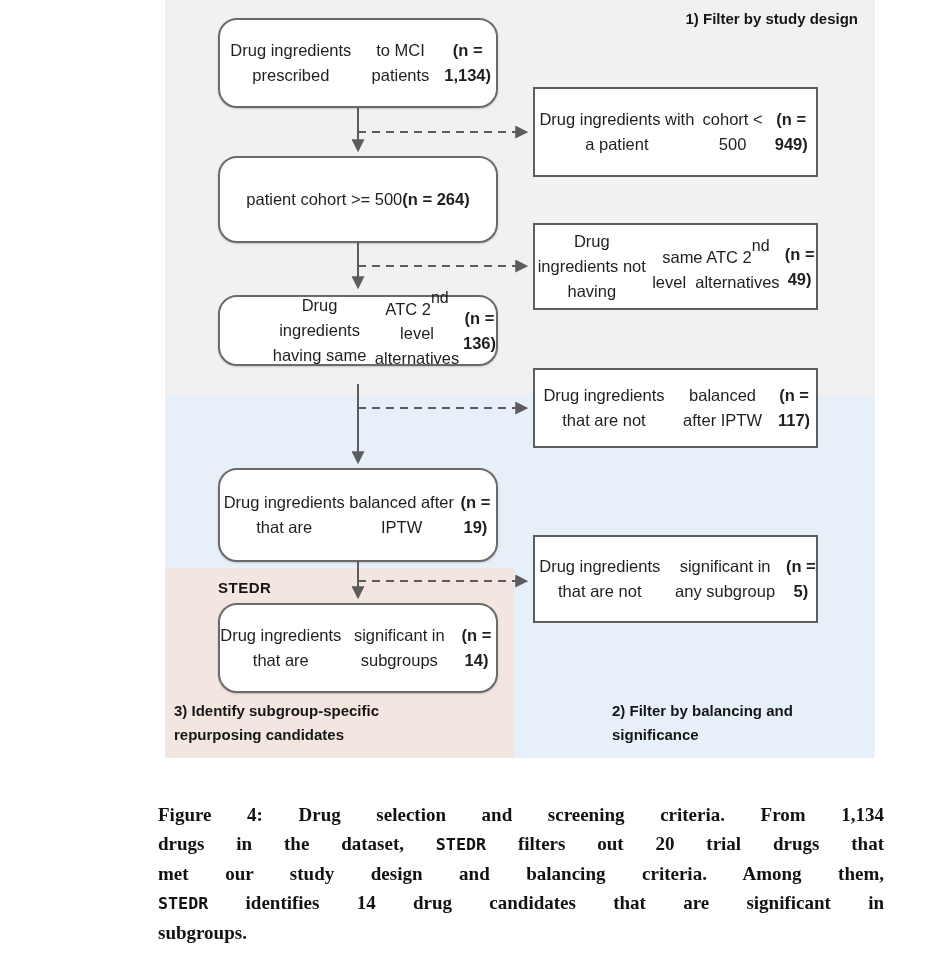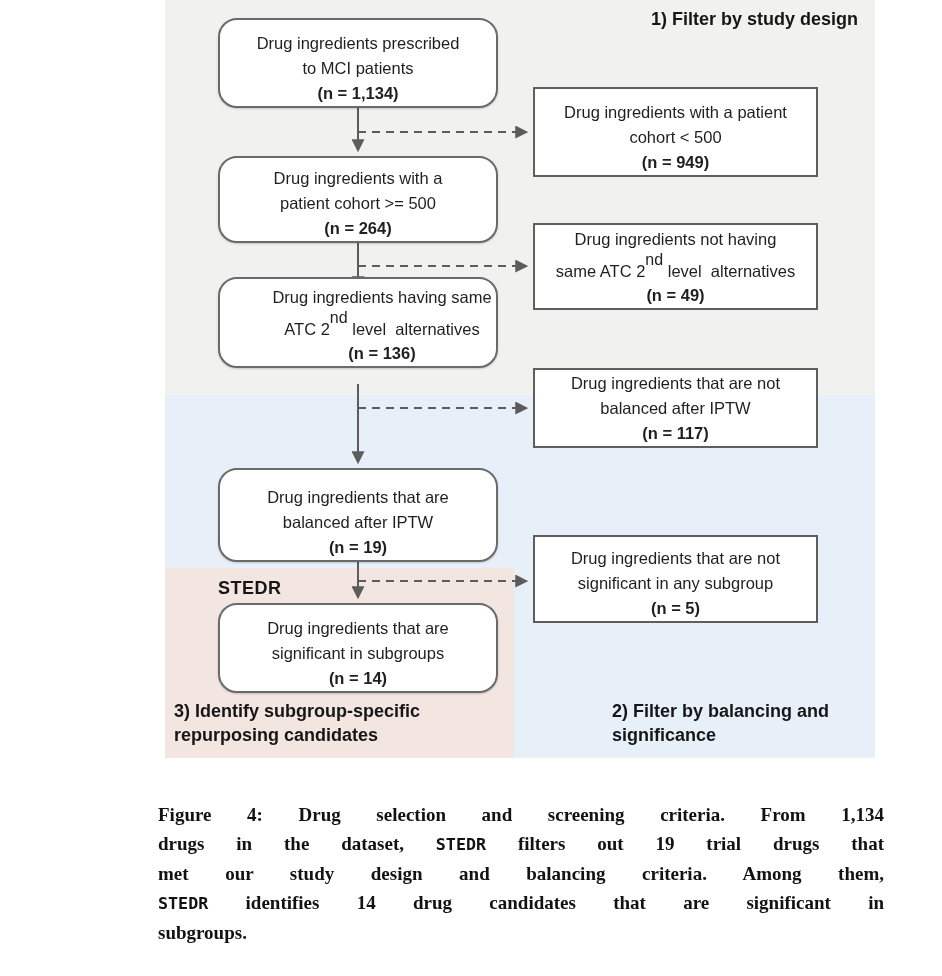--- a/index.html
+++ b/index.html
@@ -7,29 +7,29 @@
     font-family: "Liberation Sans", sans-serif; }
   .page { position: relative; width: 942px; height: 976px; background: #ffffff; }
 
   
   .diagram { position: absolute; left: 165px; top: 0; width: 710px; height: 758px; }
   .region { position: absolute; }
   .region-gray { left: 0; top: 0; width: 710px; height: 395px; }
   .region-blue { left: 0; top: 395px; width: 710px; height: 363px; }
   .region-pink { left: 0; top: 568px; width: 349px; height: 190px; }
 
-  .phase-label { position: absolute; font-weight: bold; font-size: 18px;
+  .phase-label { position: absolute; font-weight: bold; font-size: 15px;
     line-height: 24px; color: #161616; }
   .label-study { top: 7px; right: 17px; text-align: right; }
   .label-stedr { top: 576px; left: 53px; letter-spacing: 0.5px; }
   .label-identify { top: 699px; left: 9px; }
   .label-balancing { top: 699px; left: 447px; }
 
-  .fbox { position: absolute; background: #ffffff; display: flex; flex-direction: column;
-    justify-content: flex-end; align-items: center; text-align: center;
+  .fbox { position: absolute; background: #ffffff; display: flex; flex-direction: row;
+    justify-content: center; align-items: center; text-align: center;
     font-size: 16.5px; color: #1f1f1f; }
   .fbox-main { left: 53px; width: 280px; border: 2px solid #6a6a6a; border-radius: 19px;
     box-shadow: 0 1px 2px rgba(0,0,0,0.18); }
   .fbox-side { left: 368px; width: 285px; border: 2px solid #5e5e5e; border-radius: 0; }
   .box-line { line-height: 25px; white-space: pre-wrap; }
   .box-line .b { font-weight: bold; }
   .box-line .sup { font-size: 16px; position: relative; top: -5px; }
 
   .arrow-layer { position: absolute; left: 0; top: 0; width: 710px; height: 758px;
     pointer-events: none; }
@@ -85,25 +85,24 @@
       <div>significance</div>
     </div>
 
     <div id="main-boxes">
         <div class="fbox fbox-main" style="top: 18px; height: 90px;">
           <div class="box-line"><span>Drug ingredients prescribed</span></div>
           <div class="box-line"><span>to MCI patients</span></div>
           <div class="box-line"><span class="b">(n = 1,134)</span></div>
         </div>
         <div class="fbox fbox-main" style="top: 156px; height: 87px;">
-          <div class="box-line"><span>Drug ingredients with a</span></div>
           <div class="box-line"><span>patient cohort &gt;= 500</span></div>
           <div class="box-line"><span class="b">(n = 264)</span></div>
         </div>
-        <div class="fbox fbox-main" style="top: 277px; height: 91px; padding-left: 48px;">
+        <div class="fbox fbox-main" style="top: 295px; height: 71px; padding-left: 48px;">
           <div class="box-line"><span>Drug ingredients having same</span></div>
           <div class="box-line"><span>ATC 2</span><sup class="sup">nd</sup><span> level  alternatives</span></div>
           <div class="box-line"><span class="b">(n = 136)</span></div>
         </div>
         <div class="fbox fbox-main" style="top: 468px; height: 94px;">
           <div class="box-line"><span>Drug ingredients that are</span></div>
           <div class="box-line"><span>balanced after IPTW</span></div>
           <div class="box-line"><span class="b">(n = 19)</span></div>
         </div>
         <div class="fbox fbox-main" style="top: 603px; height: 90px;">
@@ -131,18 +130,18 @@
         <div class="fbox fbox-side" style="top: 535px; height: 88px;">
           <div class="box-line"><span>Drug ingredients that are not</span></div>
           <div class="box-line"><span>significant in any subgroup</span></div>
           <div class="box-line"><span class="b">(n = 5)</span></div>
         </div>
       </div>
   </div>
 
   <div class="caption" id="caption">
       <div class="cap-line"><span>Figure 4: Drug selection and screening criteria. From 1,134</span></div>
-      <div class="cap-line"><span>drugs in the dataset, </span><span class="mono">STEDR</span><span> filters out 19 trial drugs that</span></div>
+      <div class="cap-line"><span>drugs in the dataset, </span><span class="mono">STEDR</span><span> filters out 20 trial drugs that</span></div>
       <div class="cap-line"><span>met our study design and balancing criteria. Among them,</span></div>
       <div class="cap-line"><span class="mono">STEDR</span><span> identifies 14 drug candidates that are significant in</span></div>
       <div class="cap-line last"><span>subgroups.</span></div>
     </div>
 </div>
 
 </body></html>

